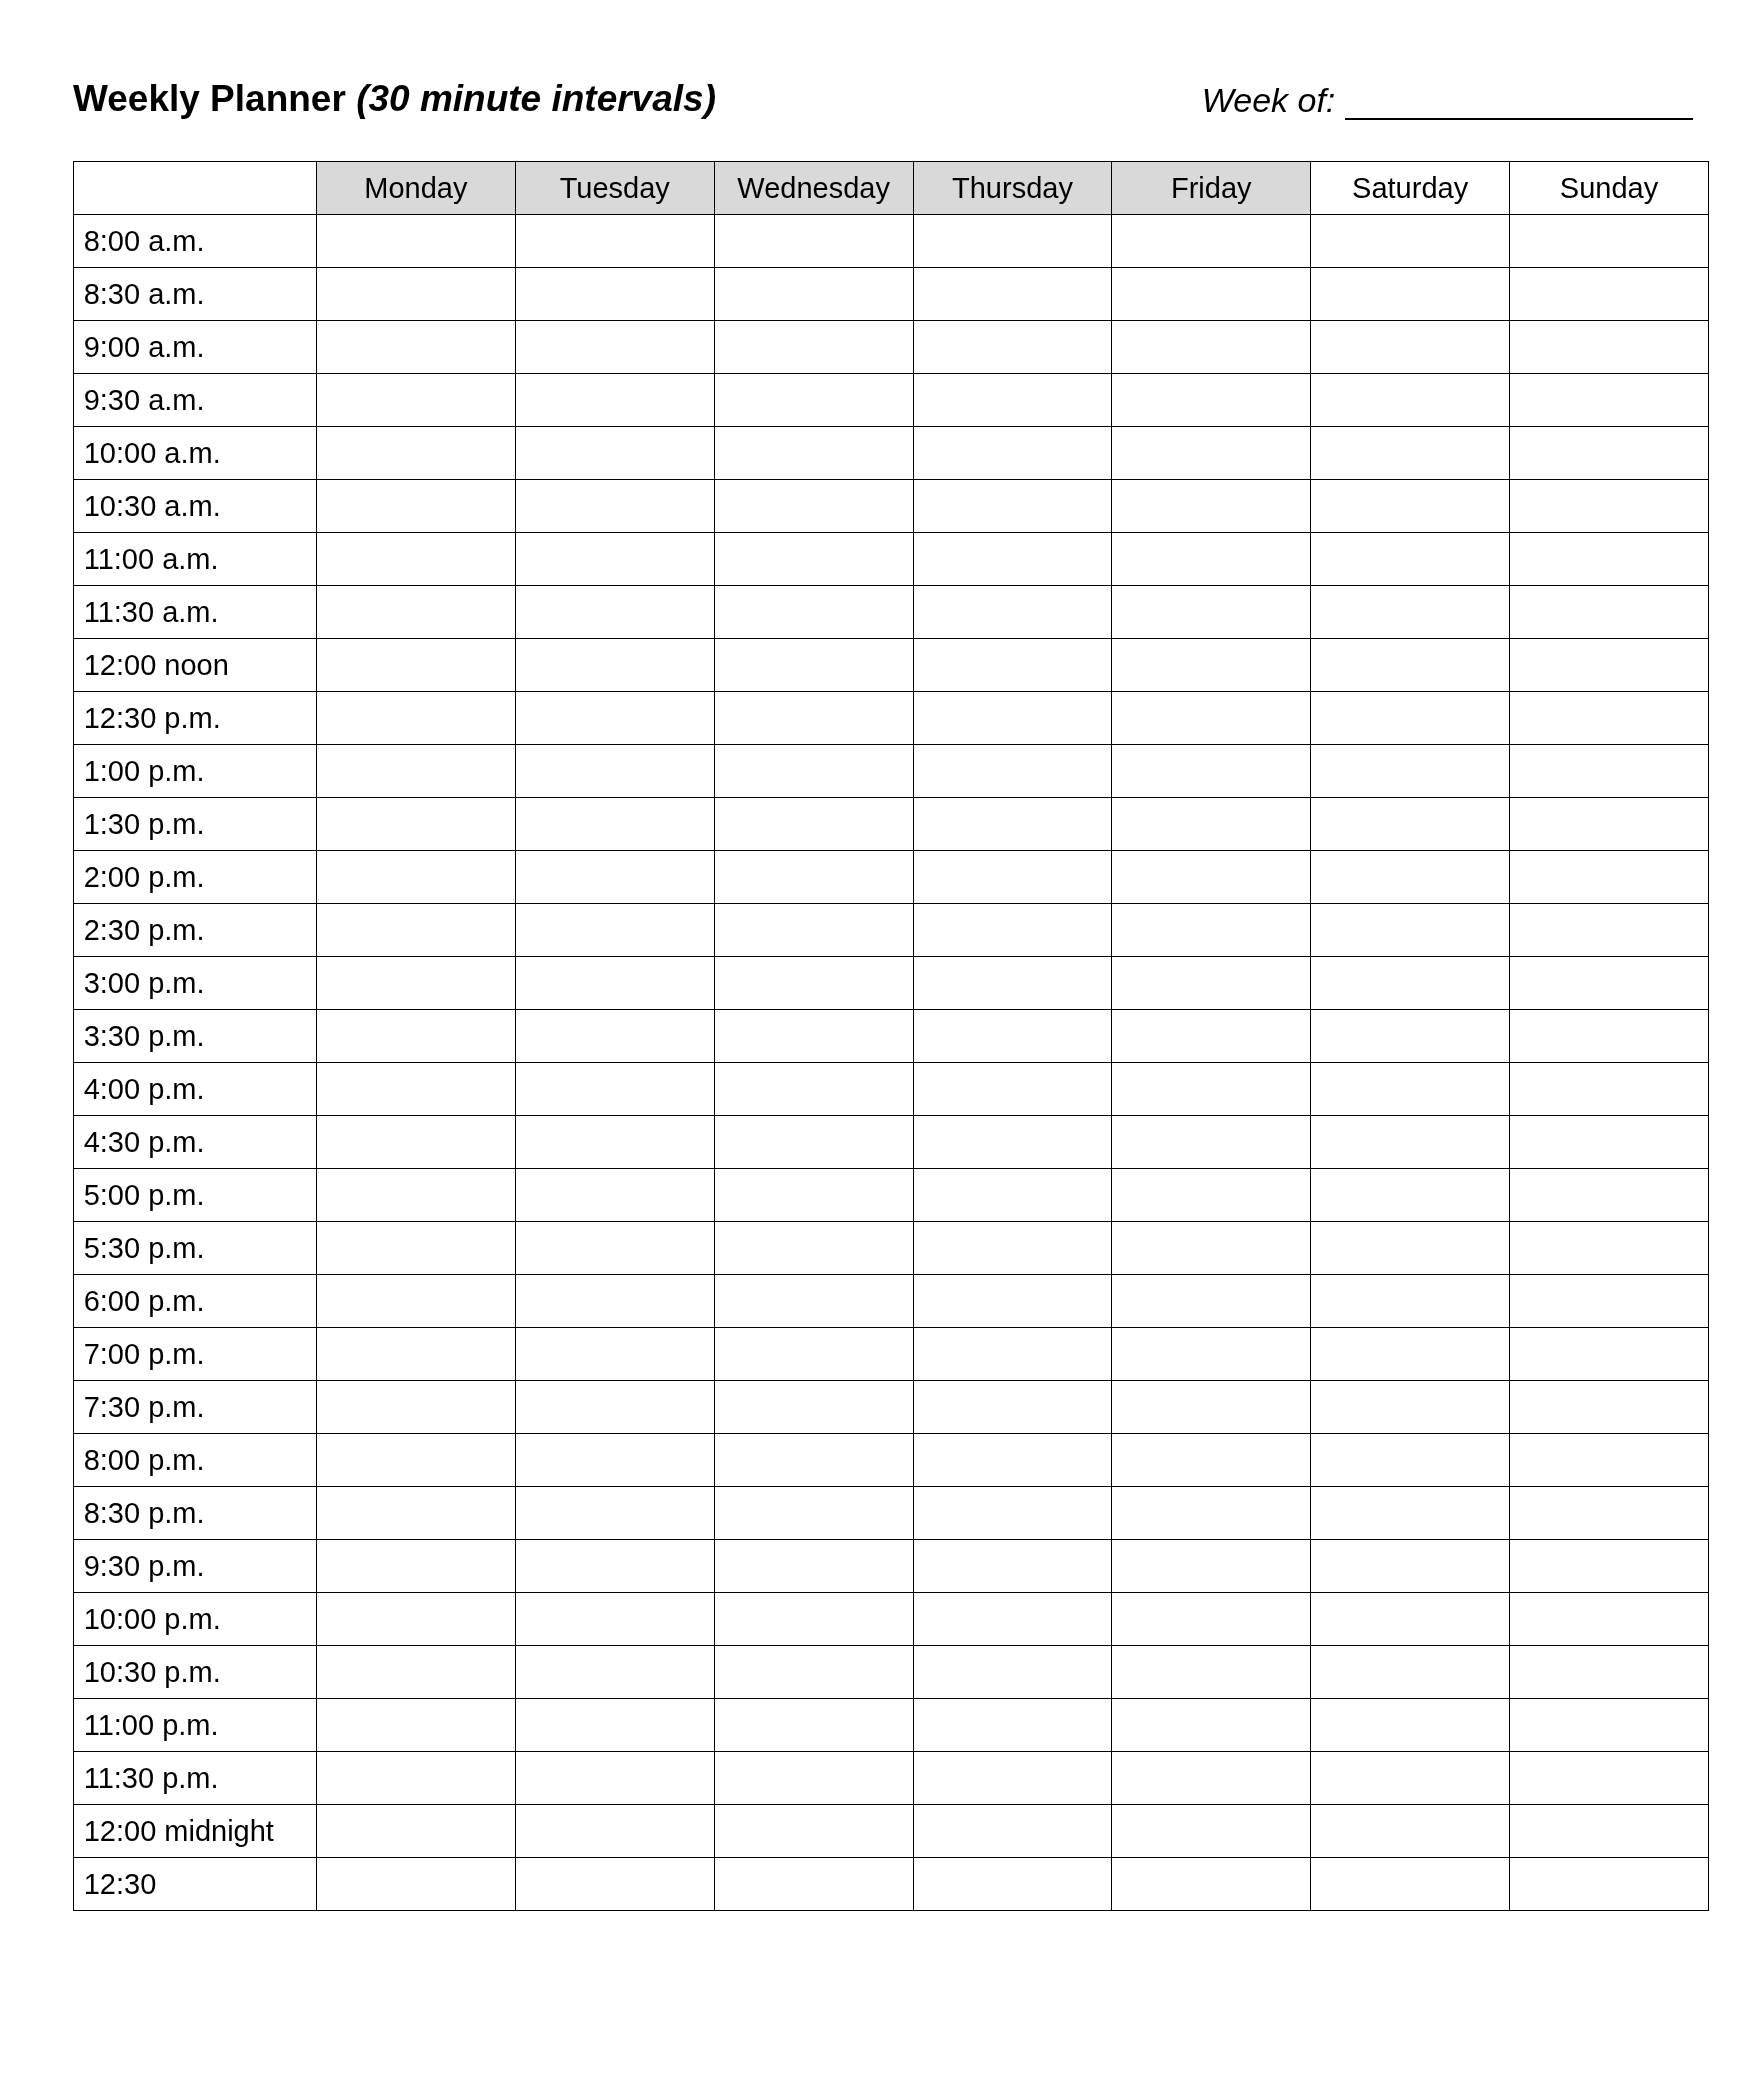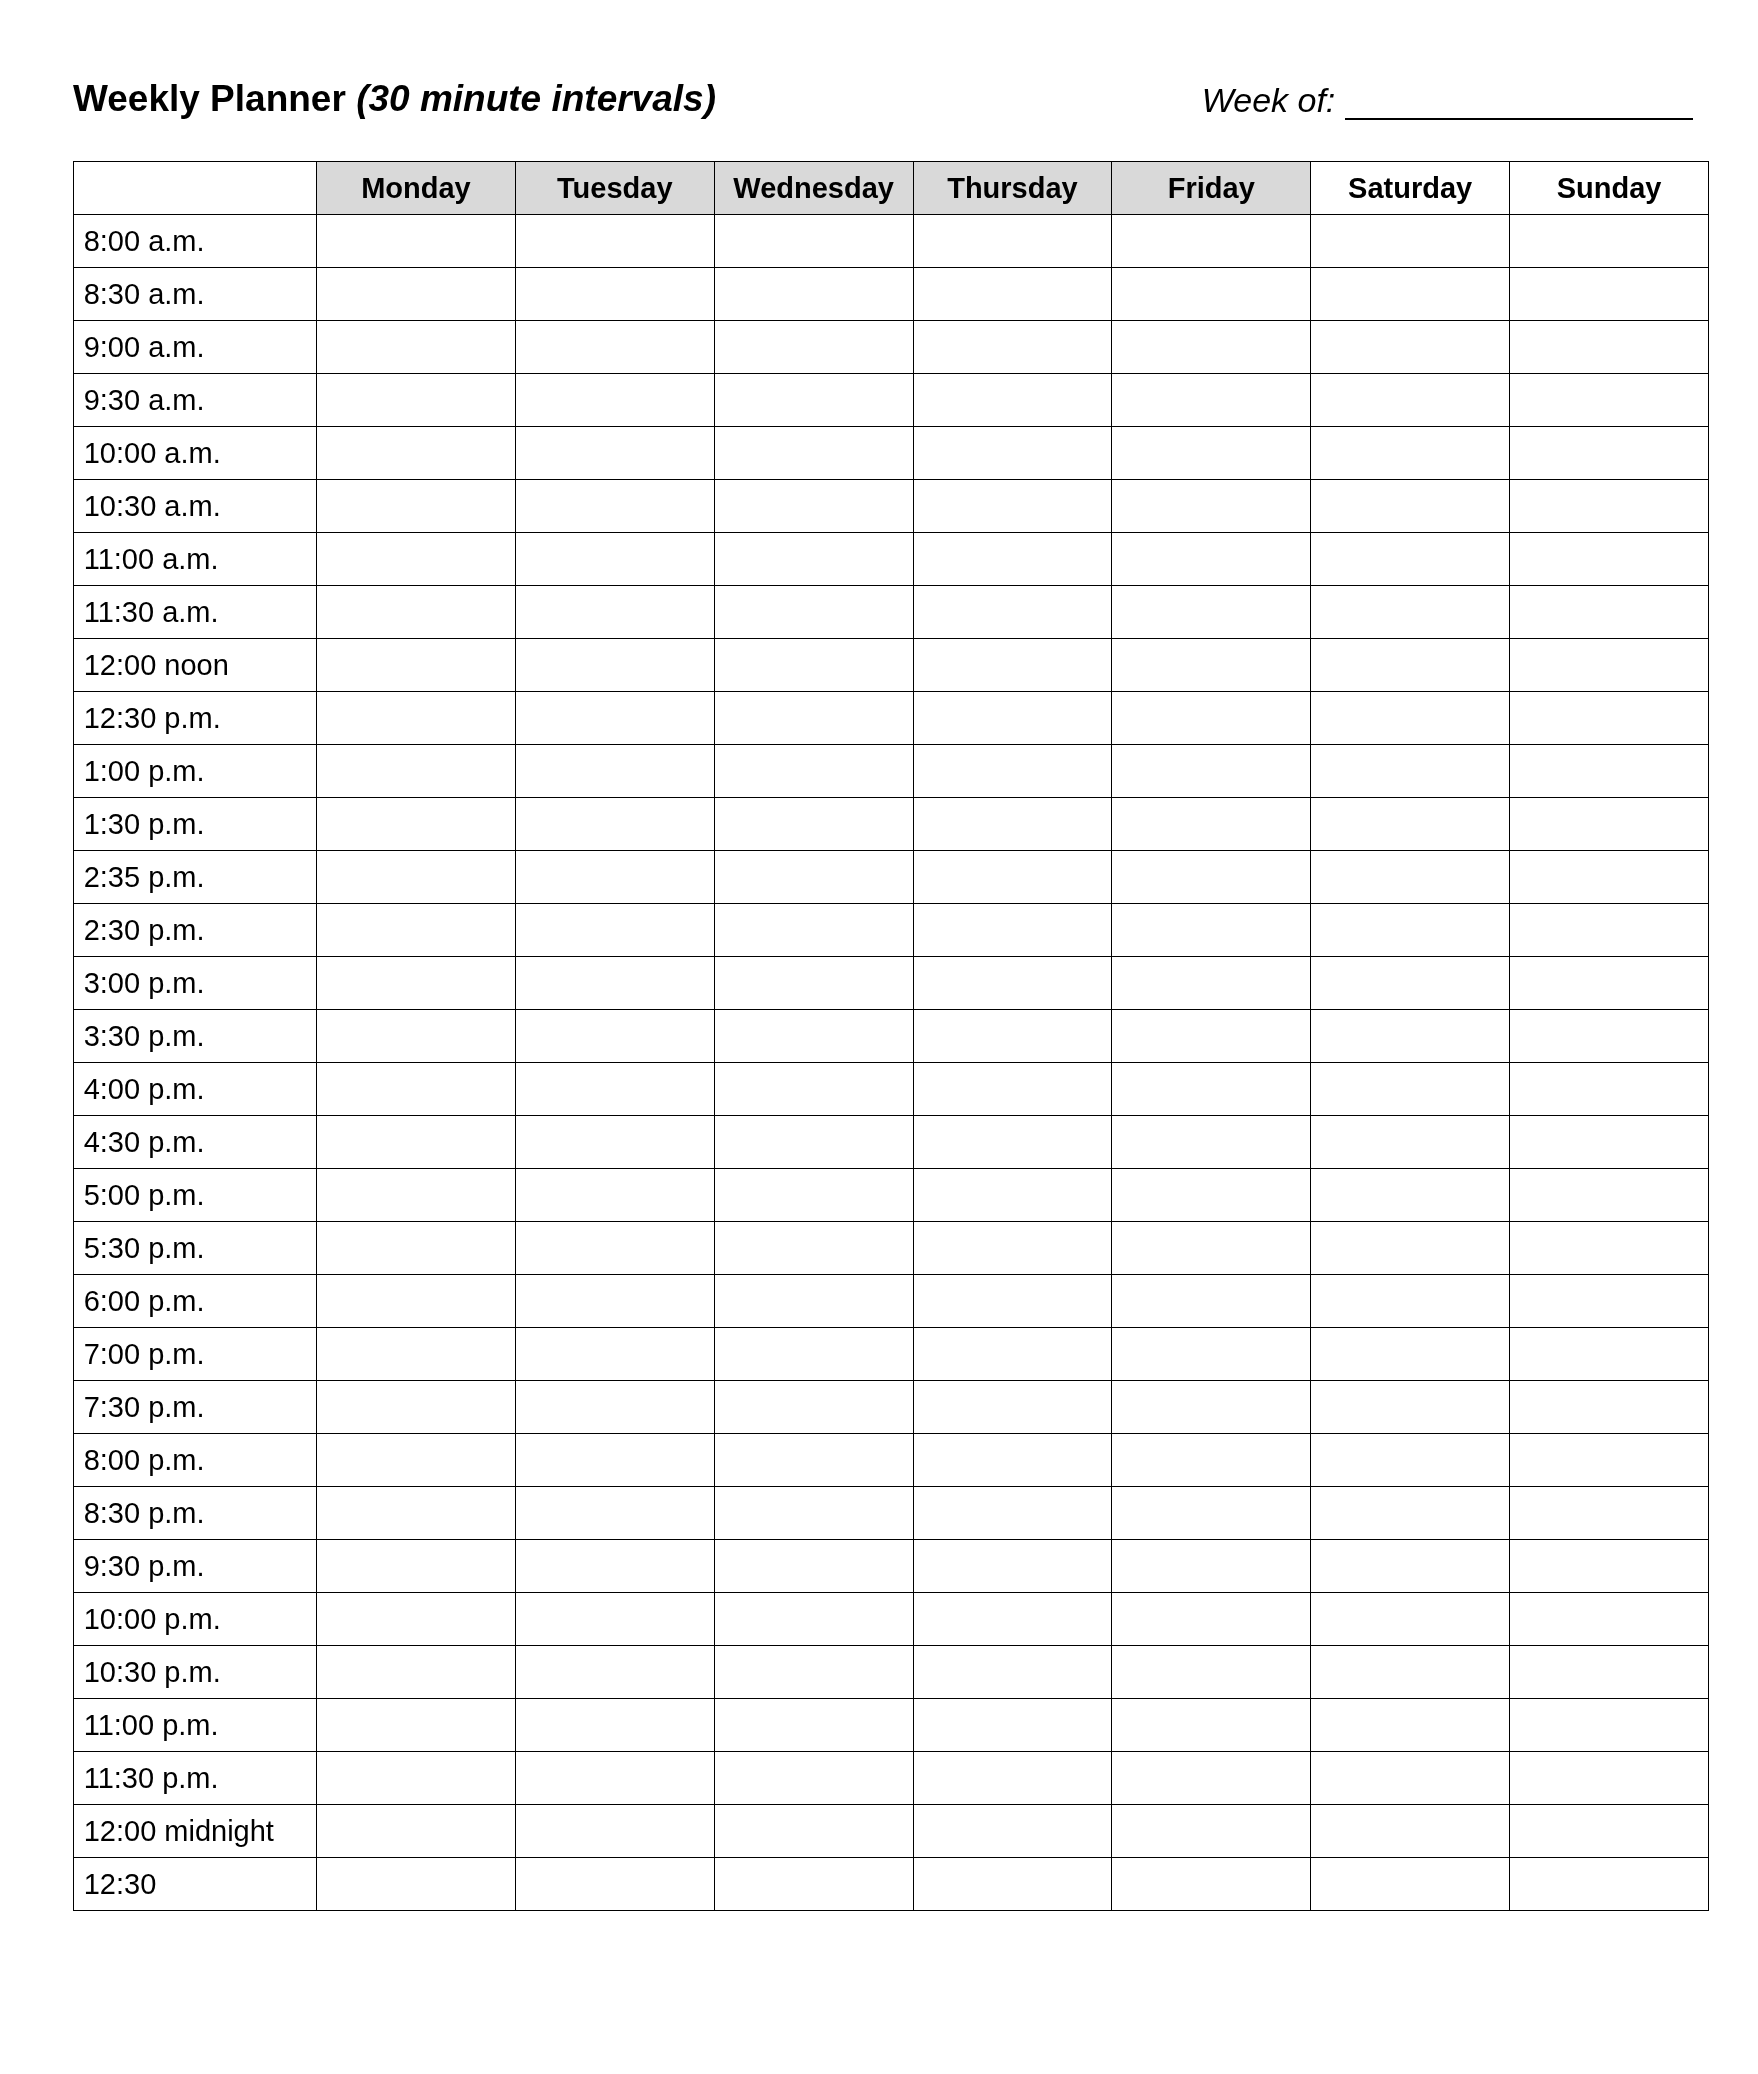--- a/index.html
+++ b/index.html
@@ -53,21 +53,21 @@
   table.planner th,
   table.planner td {
     border: 1.6px solid #000000;
     font-size: 29px;
     padding: 8px 9.7px;
     height: 53px;
     vertical-align: middle;
     text-align: left;
   }
   table.planner th {
-    font-weight: bold;
+    font-weight: normal;
     text-align: center;
   }
   table.planner th.shaded {
     background: #d9d9d9;
   }
   table.planner col.time-col { width: 243px; }
   table.planner col.day-col  { width: auto; }
   td.time-cell { white-space: nowrap; }
 </style>
 </head>
@@ -225,21 +225,21 @@
           <td class="time-cell">1:30 p.m.</td>
           <td></td>
           <td></td>
           <td></td>
           <td></td>
           <td></td>
           <td></td>
           <td></td>
         </tr>
         <tr>
-          <td class="time-cell">2:35 p.m.</td>
+          <td class="time-cell">2:00 p.m.</td>
           <td></td>
           <td></td>
           <td></td>
           <td></td>
           <td></td>
           <td></td>
           <td></td>
         </tr>
         <tr>
           <td class="time-cell">2:30 p.m.</td>

